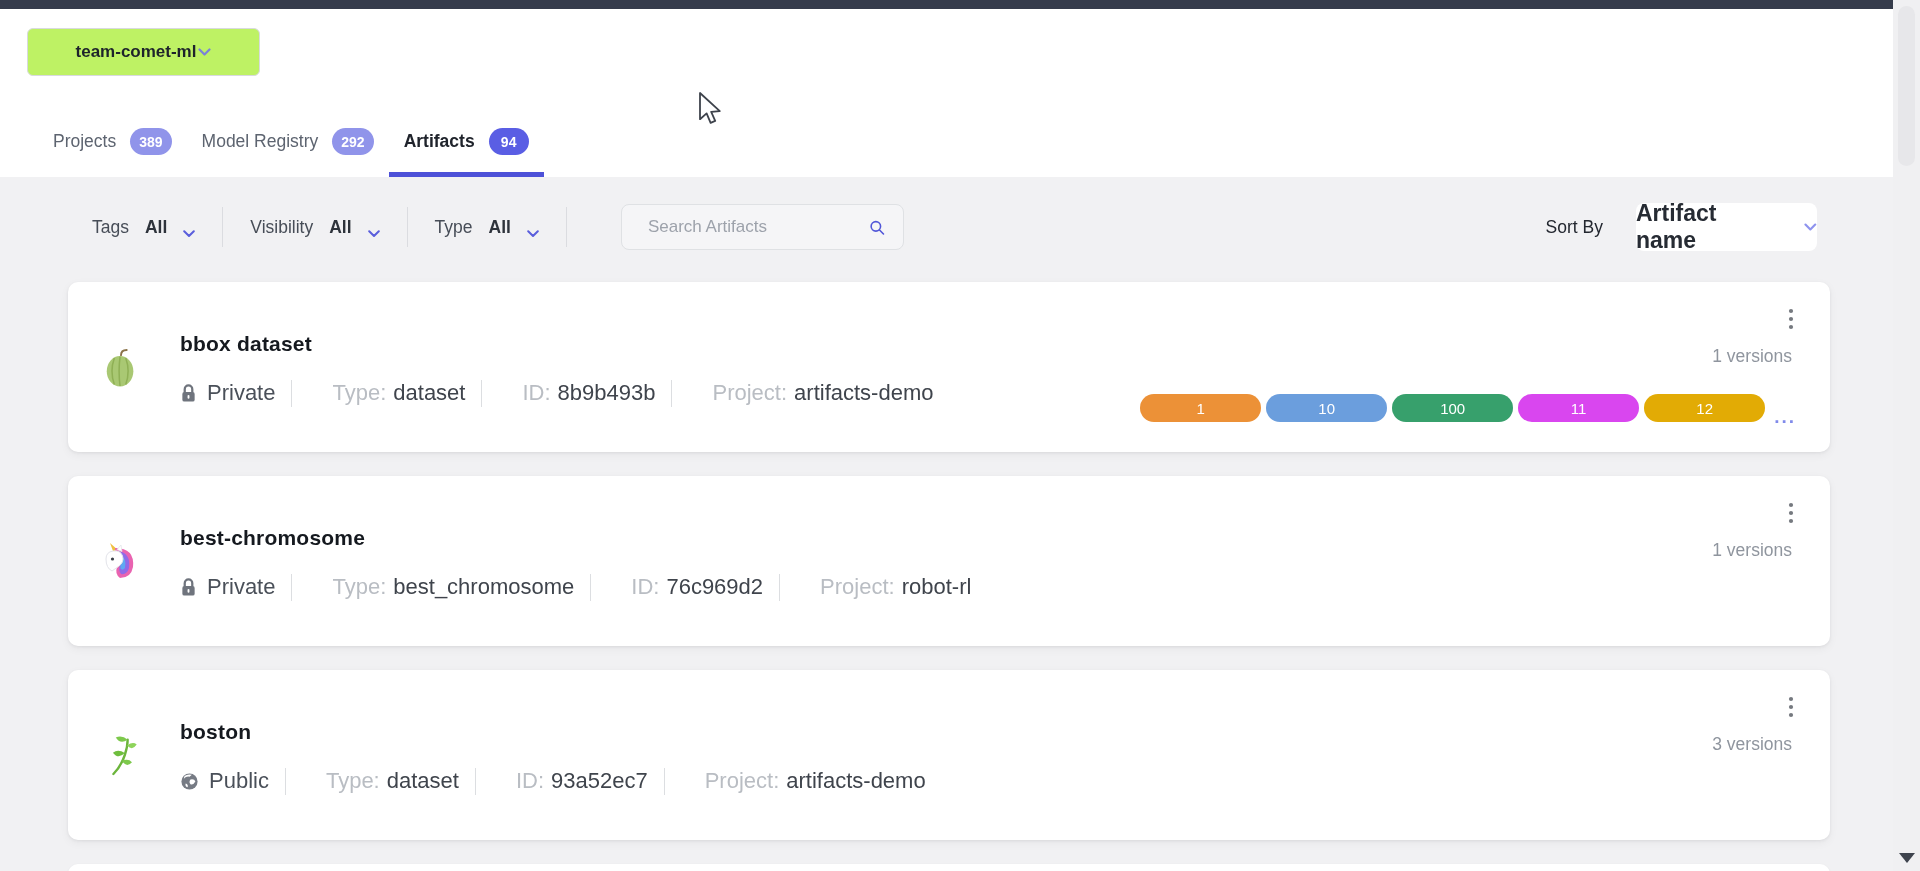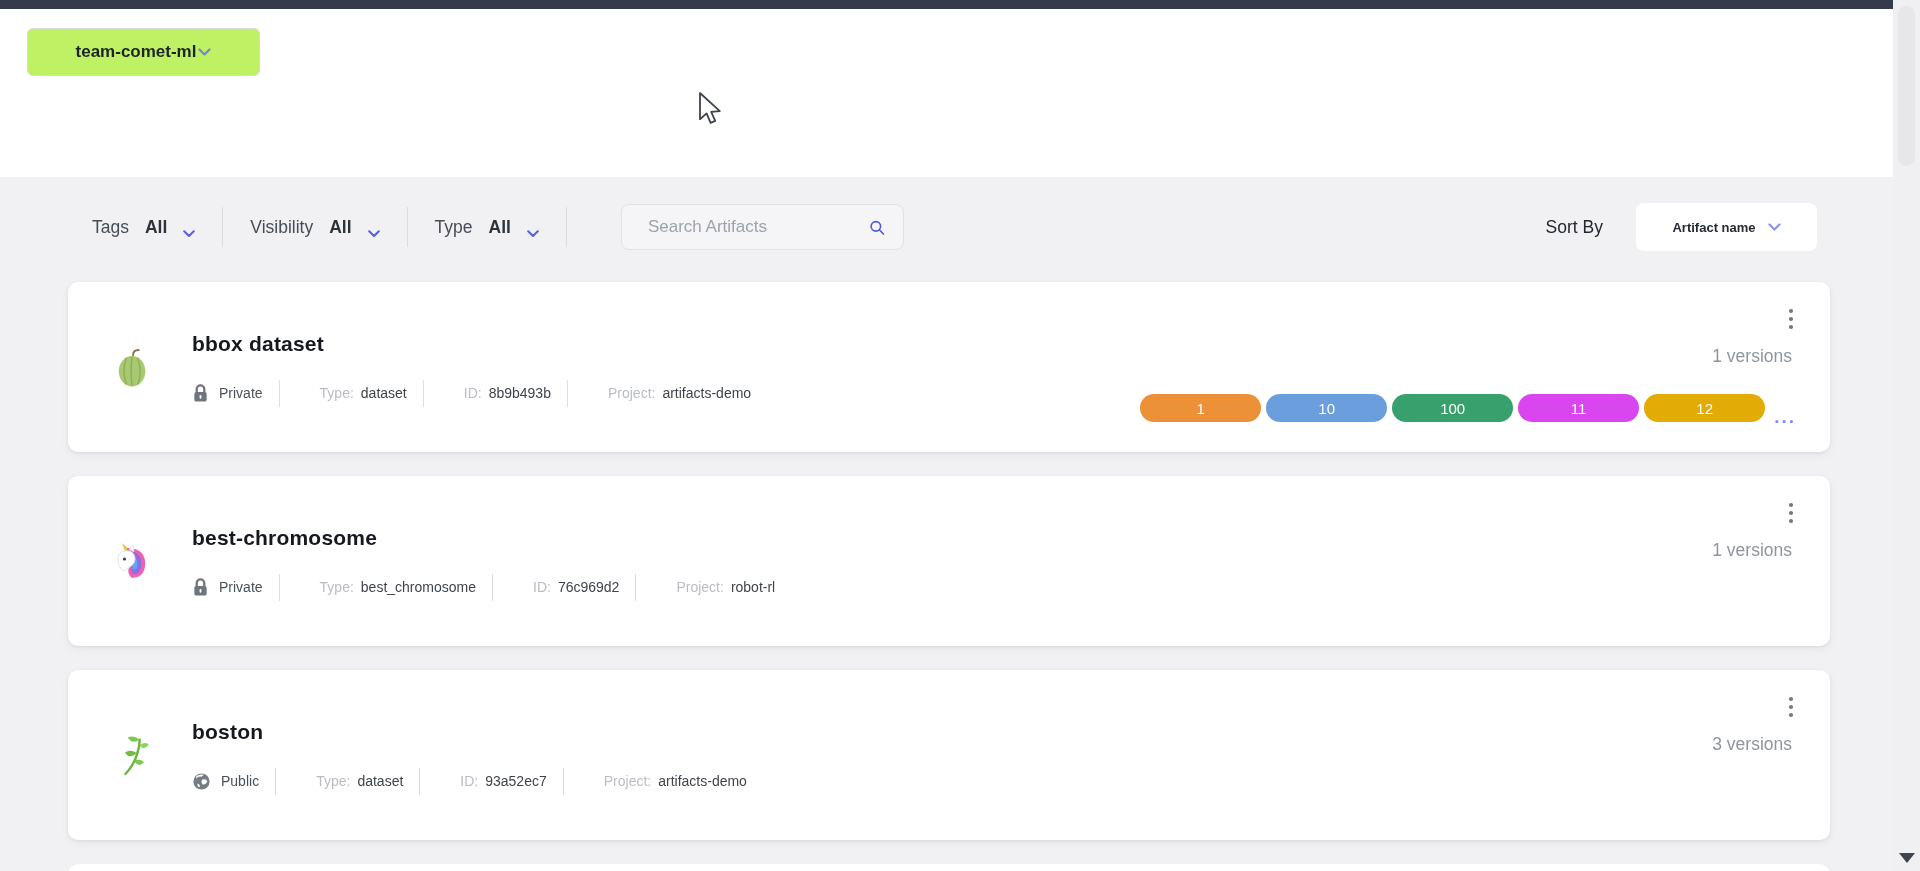--- a/index.html
+++ b/index.html
@@ -34,31 +34,31 @@
   .dd-label { color:#474D57; }
   .dd-value { color:#2E333B; font-weight:600; }
   .vdiv { width:1px; height:40px; background:#DBDCE0; margin:0 27px; }
   .search-box { margin-left:27px; width:283px; height:46px; background:#F5F5F7; border:1px solid #DFE1E4;
     border-radius:8px; display:flex; align-items:center; padding:0 18px 0 26px; }
   .search-box input { flex:1; border:none; background:transparent; outline:none; font-size:17px; color:#333840; }
   .search-box input::placeholder { color:#9DA2AB; }
   .sort-group { margin-left:auto; margin-right:76px; display:flex; align-items:center; gap:33px; }
   .sort-label { font-size:17.5px; color:#23272F; }
   .sort-btn { width:181px; height:48px; background:#fff; border-radius:8px; display:flex; align-items:center;
-    justify-content:center; gap:12px; font-size:13px; font-weight:600; color:#262B33; cursor:pointer; }
+    justify-content:center; gap:25px; font-size:23px; font-weight:600; color:#262B33; cursor:pointer; }
 
   .cards { position:absolute; left:68px; top:105px; width:1762px; display:flex; flex-direction:column; gap:24px; }
   .card { position:relative; height:170px; background:#fff; border-radius:10px; cursor:pointer;
     box-shadow:0 1px 3px rgba(30,35,48,.07), 0 3px 10px rgba(30,35,48,.05);
-    display:flex; align-items:center; padding-left:44px; }
+    display:flex; align-items:center; padding-left:32px; }
   .card-emoji { width:42px; display:flex; justify-content:center; align-items:center; }
   .card-emoji svg { display:none; }
   .card-body { margin-left:38px; display:flex; flex-direction:column; gap:24px; padding-top:4px; }
   .card-title { font-size:21px; font-weight:700; color:#15191F; letter-spacing:.2px; }
-  .meta { display:flex; align-items:center; font-size:14px; color:#3F444C; }
+  .meta { display:flex; align-items:center; font-size:22px; color:#3F444C; }
   .meta .sep { width:1px; height:27px; background:#DCDEE1; margin:0 16px; }
   .meta .lab { color:#B9BDC3; margin-right:7px;margin-left:24px; }
   .vis { display:flex; align-items:center; gap:10px; color:#4A5059; }
   .vis svg { display:none; }
   .kebab { position:absolute; top:22px; right:30px; padding:4px 6px; cursor:pointer; }
   .versions { position:absolute; top:64px; right:38px; font-size:17.5px; color:#8F959E; }
   .tags { position:absolute; bottom:30px; right:34px; display:flex; align-items:center; gap:5px; }
   .pill { width:121px; height:28px; border-radius:14px; color:#fff; font-size:15px;
     display:flex; align-items:center; justify-content:center; cursor:pointer; }
   .dots { color:#808AEA; font-size:19px; font-weight:700; letter-spacing:2px; margin-left:4px;
@@ -72,20 +72,36 @@
 
 <div class="topbar"></div>
 
 <div class="header">
   <div class="ws-btn">
     <span>team-comet-ml</span>
     <svg width="13" height="9" viewBox="0 0 13 9">
       <path d="M1.5 1.5 L6.5 6.5 L11.5 1.5" stroke="#7B81D9" stroke-width="2.2" fill="none" stroke-linecap="round" stroke-linejoin="round"></path>
     </svg>
   </div>
+  <div class="tabs">
+  <div class="tab">
+    <span class="tab-label">Projects</span>
+    <span class="tab-badge">389</span>
+  </div>
+
+  <div class="tab">
+    <span class="tab-label">Model Registry</span>
+    <span class="tab-badge">292</span>
+  </div>
+
+  <div class="tab active">
+    <span class="tab-label">Artifacts</span>
+    <span class="tab-badge">94</span>
+  </div>
+</div>
 </div>
 
 <div class="content">
   <div class="filter-row">
     <div class="left-filters">
   <div class="dropdown">
     <span class="dd-label">Tags</span>
     <span class="dd-value">All</span>
     <svg width="12" height="8" viewBox="0 0 12 8">
       <path d="M1.2 1.2 L6 6 L10.8 1.2" stroke="#5A5EDC" stroke-width="2" fill="none" stroke-linecap="round" stroke-linejoin="round"></path>

